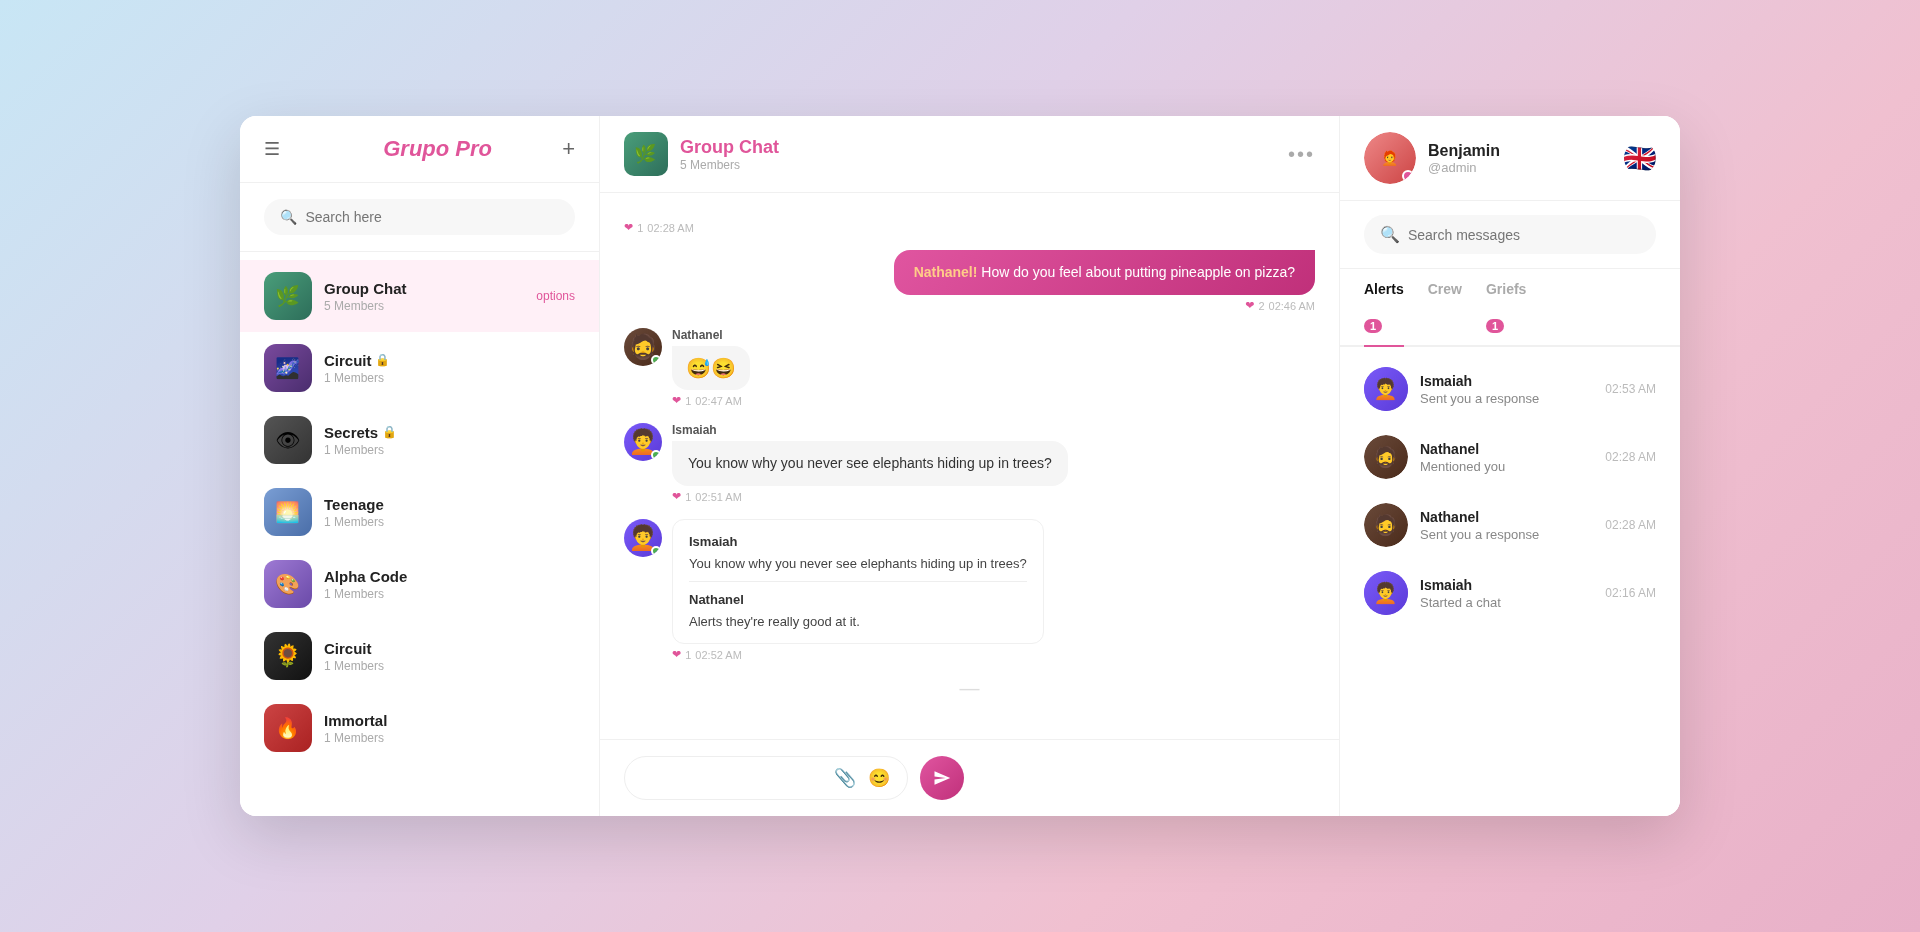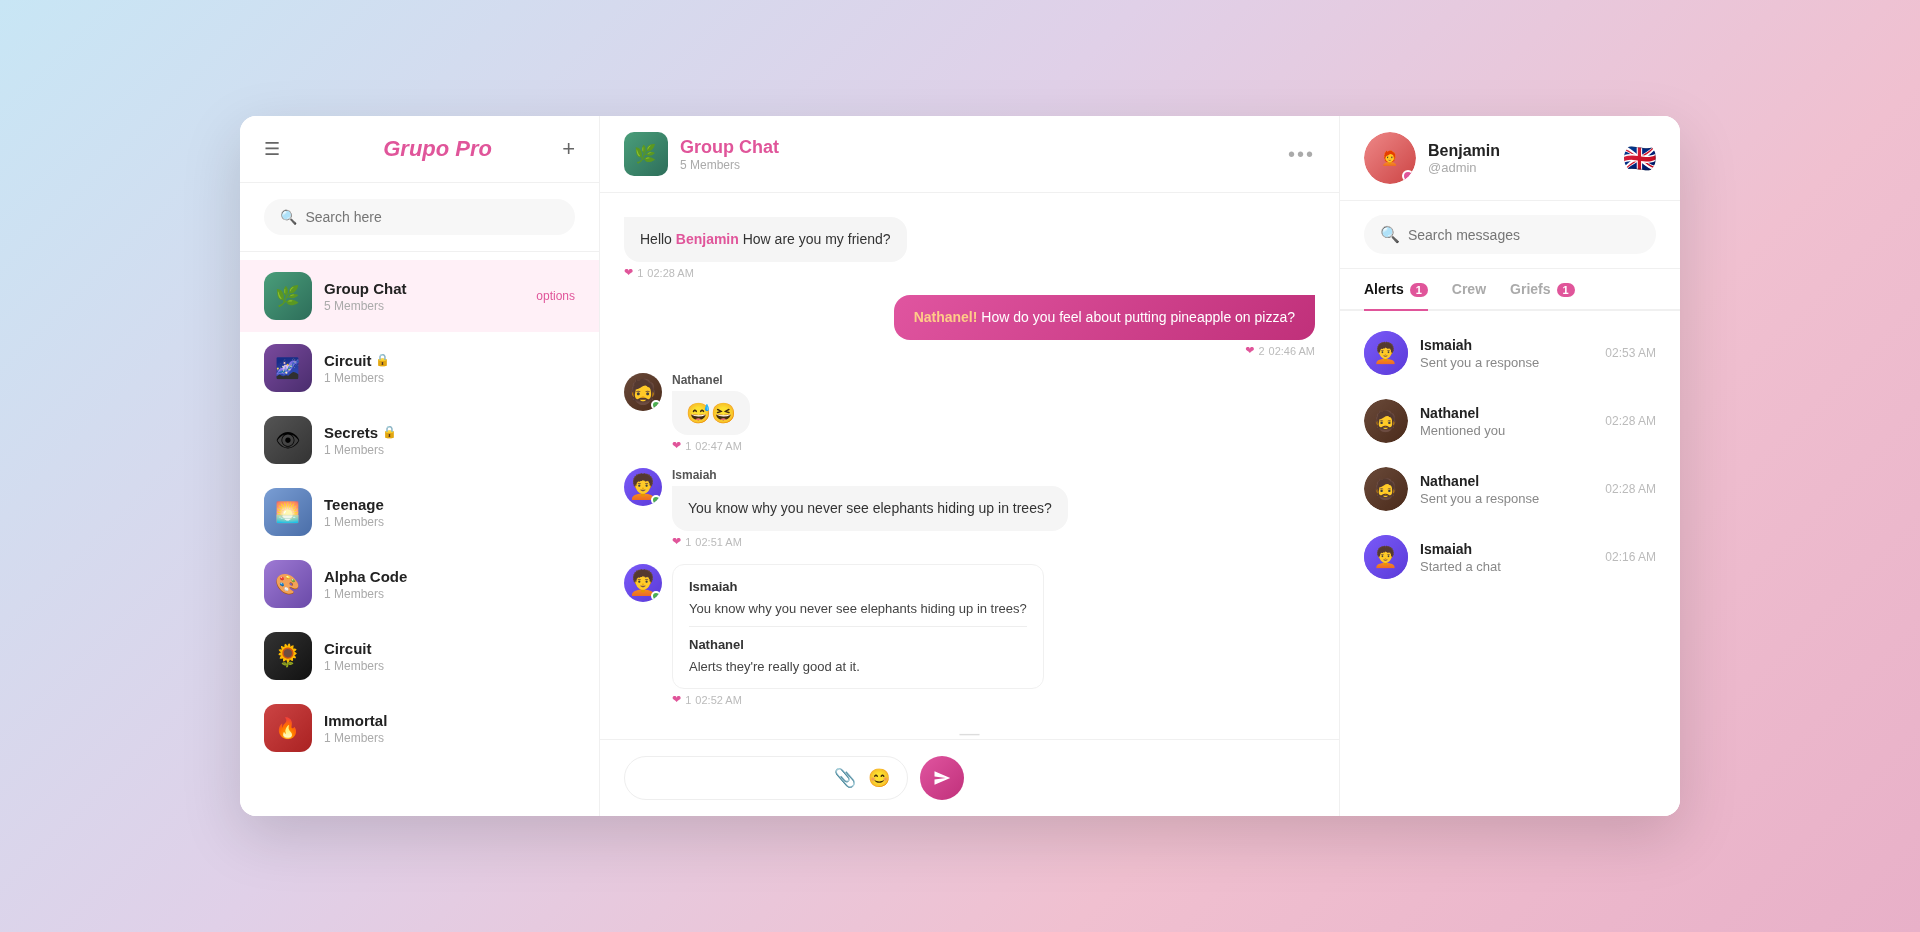--- a/index.html
+++ b/index.html
@@ -461,22 +461,23 @@
       border-bottom: 2px solid #f0f0f0;
     }
     .alert-tab {
       padding: 12px 0;
       font-size: 14px;
       font-weight: 600;
       color: #aaa;
       cursor: pointer;
       position: relative;
       display: flex;
-      align-items: flex-end;
-      gap: 6px;
+      align-items: flex-start;
+      gap: 22px;
+      flex-direction: column;
     }
     .alert-tab.active {
       color: #111;
     }
     .alert-tab.active::after {
       content: '';
       position: absolute;
       bottom: -2px;
       left: 0;
       right: 0;
@@ -654,23 +655,20 @@
       <div class="chat-header-info">
         <div class="chat-header-name">Group Chat</div>
         <div class="chat-header-sub">5 Members</div>
       </div>
       <div class="chat-header-more">•••</div>
     </div>
 
     <div class="messages-area">
 
       <div class="msg-received">
-        <div class="msg-bubble-received">
-          Hello <span class="name-highlight">Benjamin</span> How are you my friend?
-        </div>
         <div class="msg-meta">
           <span class="heart">❤</span>
           <span>1</span>
           <span>02:28 AM</span>
         </div>
       </div>
 
       <div class="msg-sent">
         <div class="msg-bubble-sent">
           <span class="name-highlight">Nathanel!</span> How do you feel about putting pineapple on pizza?

